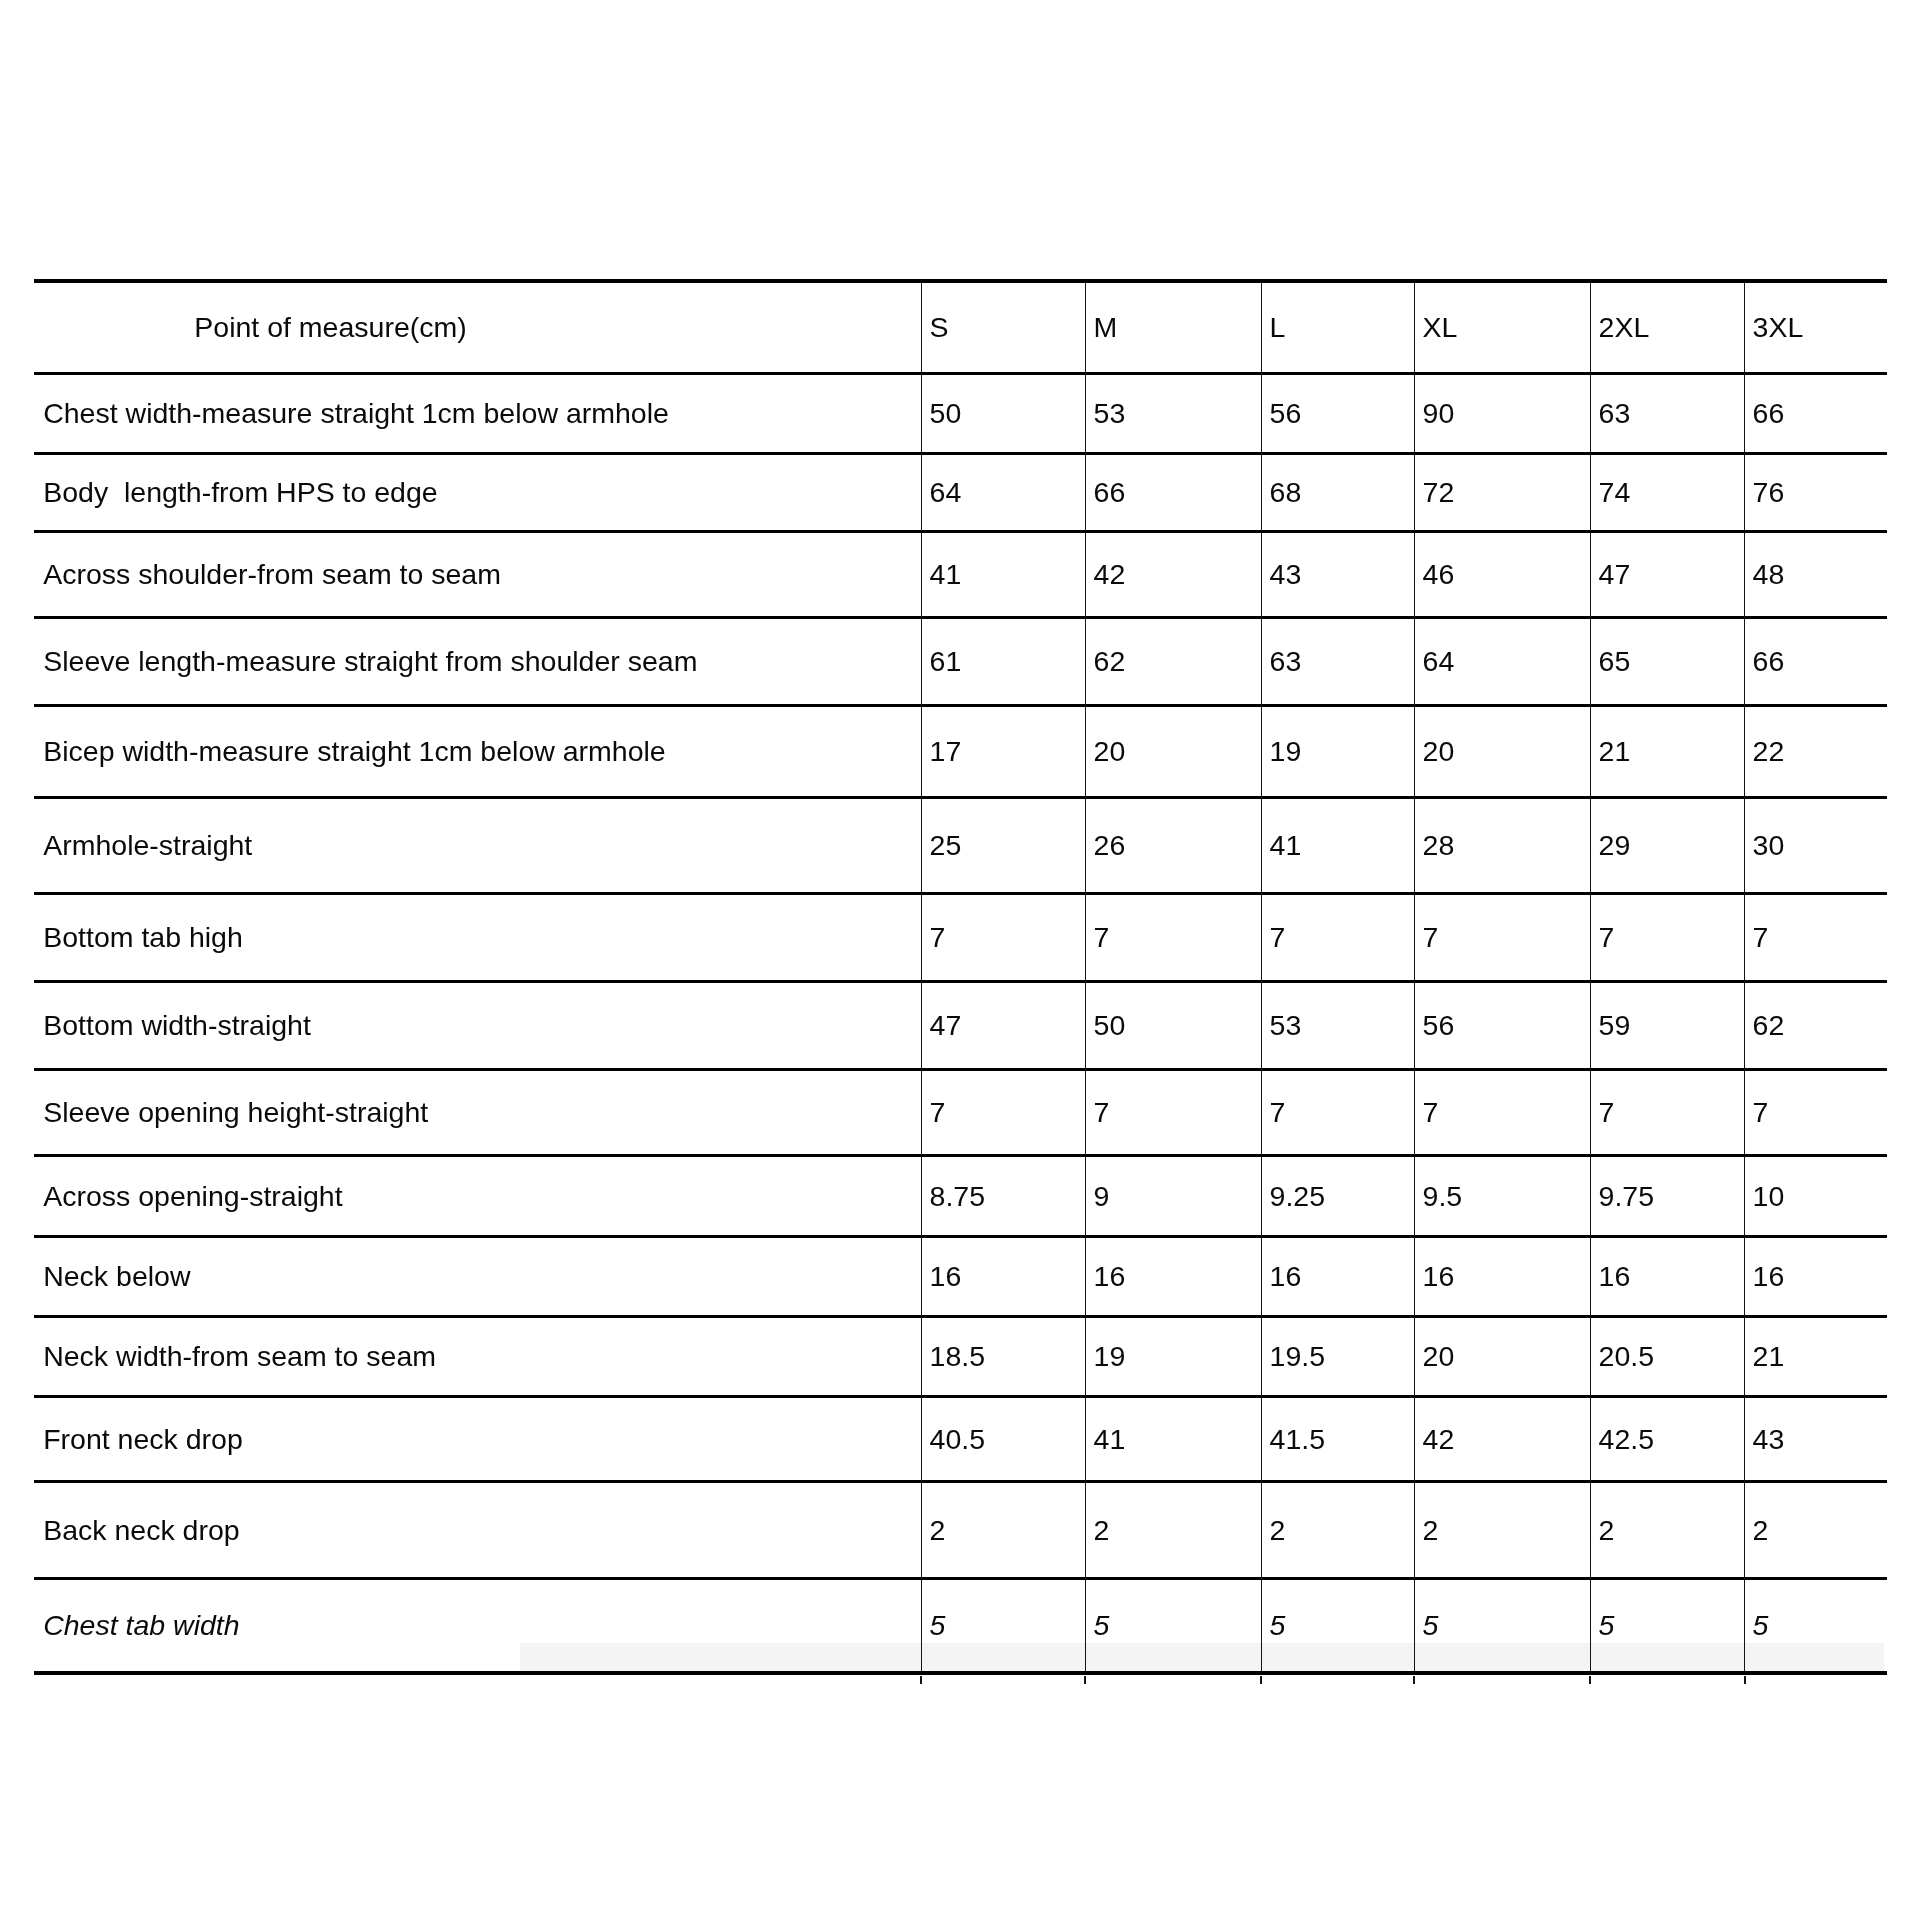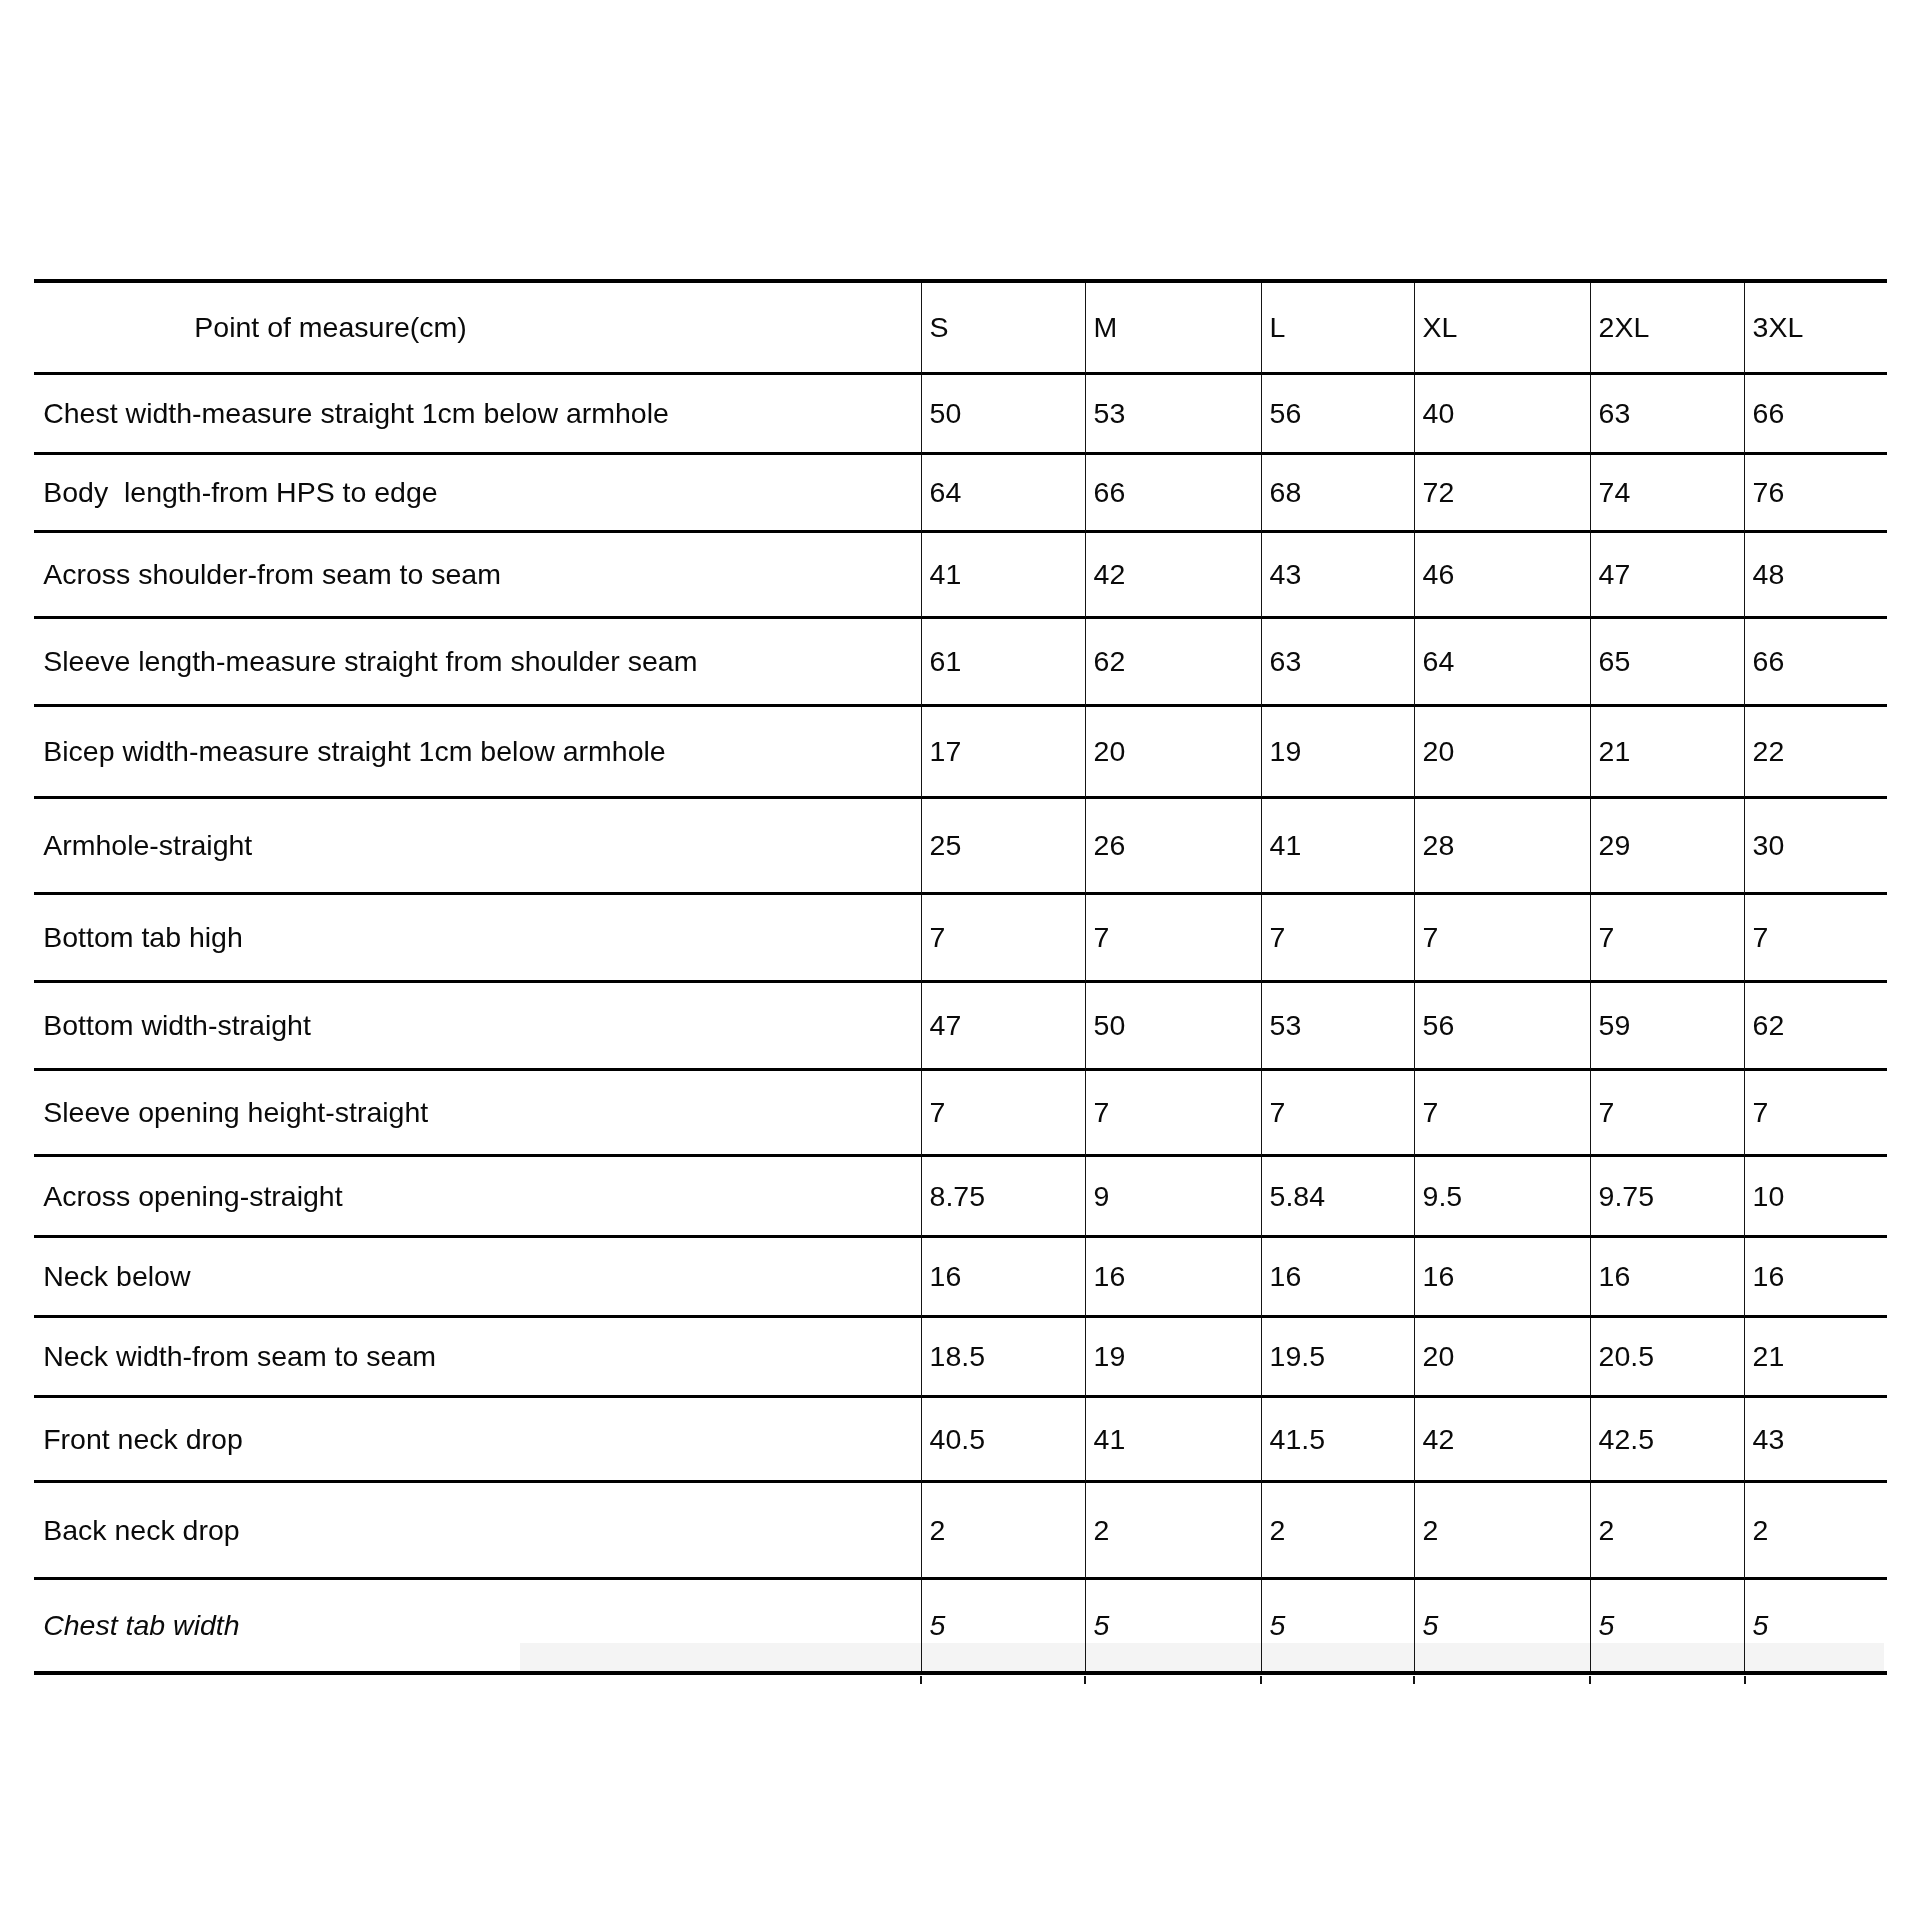--- a/index.html
+++ b/index.html
@@ -66,21 +66,21 @@
     <div class="cell value-cell">S</div>
     <div class="cell value-cell">M</div>
     <div class="cell value-cell">L</div>
     <div class="cell value-cell">XL</div>
     <div class="cell value-cell">2XL</div>
     <div class="cell value-cell">3XL</div>
     <div class="cell label-cell">Chest width-measure straight 1cm below armhole</div>
     <div class="cell value-cell">50</div>
     <div class="cell value-cell">53</div>
     <div class="cell value-cell">56</div>
-    <div class="cell value-cell">40</div>
+    <div class="cell value-cell">90</div>
     <div class="cell value-cell">63</div>
     <div class="cell value-cell">66</div>
     <div class="cell label-cell">Body  length-from HPS to edge</div>
     <div class="cell value-cell">64</div>
     <div class="cell value-cell">66</div>
     <div class="cell value-cell">68</div>
     <div class="cell value-cell">72</div>
     <div class="cell value-cell">74</div>
     <div class="cell value-cell">76</div>
     <div class="cell label-cell">Across shoulder-from seam to seam</div>
@@ -128,21 +128,21 @@
     <div class="cell label-cell">Sleeve opening height-straight</div>
     <div class="cell value-cell">7</div>
     <div class="cell value-cell">7</div>
     <div class="cell value-cell">7</div>
     <div class="cell value-cell">7</div>
     <div class="cell value-cell">7</div>
     <div class="cell value-cell">7</div>
     <div class="cell label-cell">Across opening-straight</div>
     <div class="cell value-cell">8.75</div>
     <div class="cell value-cell">9</div>
-    <div class="cell value-cell">5.84</div>
+    <div class="cell value-cell">9.25</div>
     <div class="cell value-cell">9.5</div>
     <div class="cell value-cell">9.75</div>
     <div class="cell value-cell">10</div>
     <div class="cell label-cell">Neck below</div>
     <div class="cell value-cell">16</div>
     <div class="cell value-cell">16</div>
     <div class="cell value-cell">16</div>
     <div class="cell value-cell">16</div>
     <div class="cell value-cell">16</div>
     <div class="cell value-cell">16</div>

